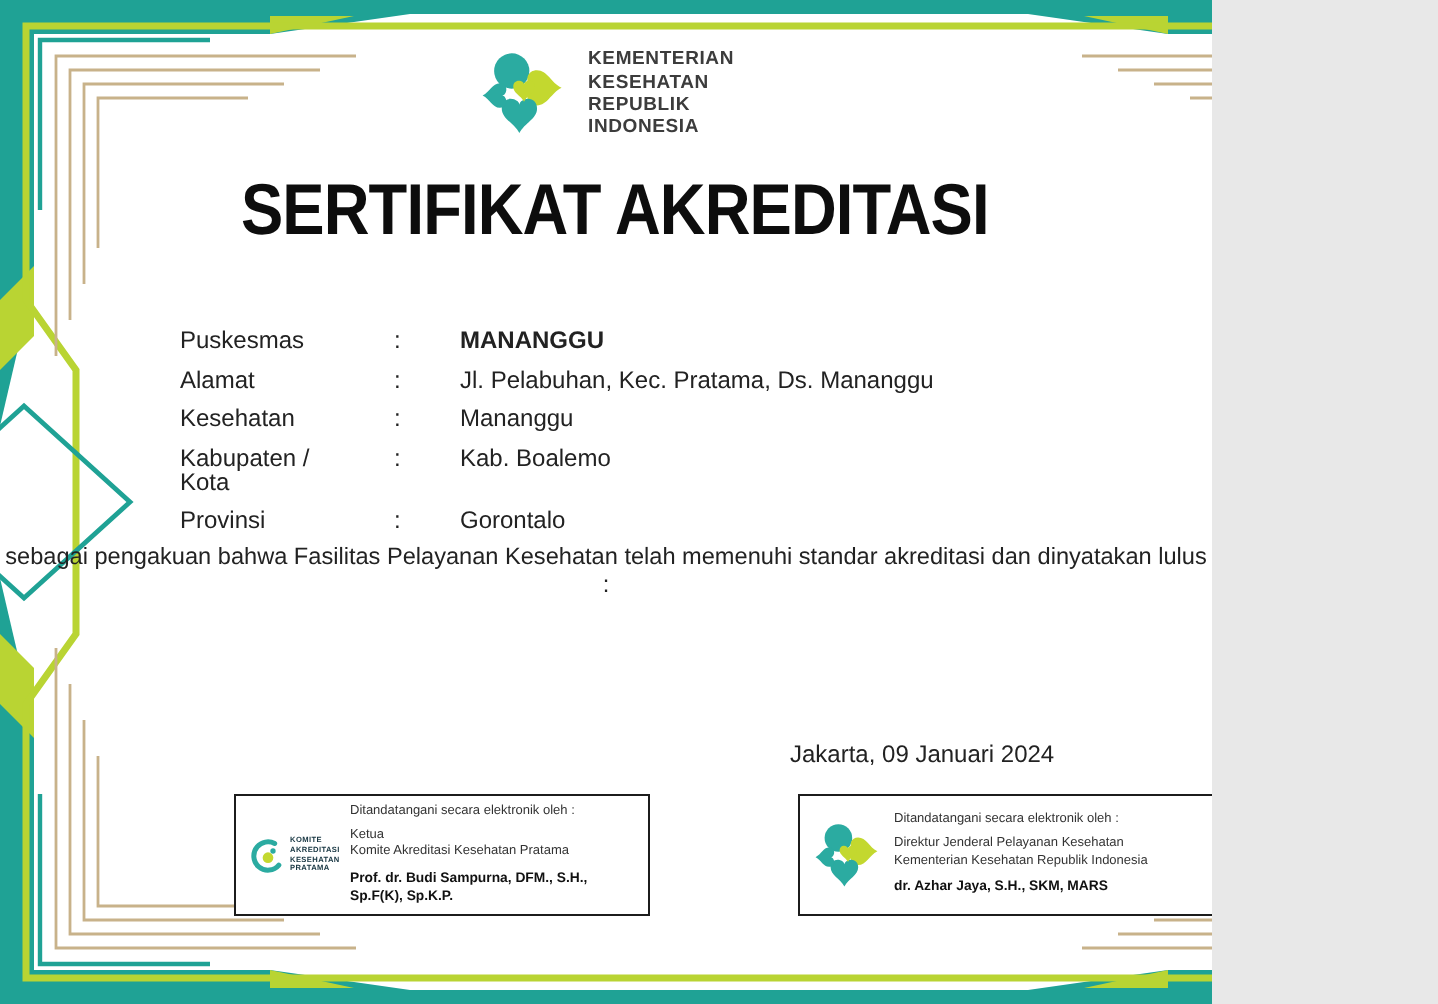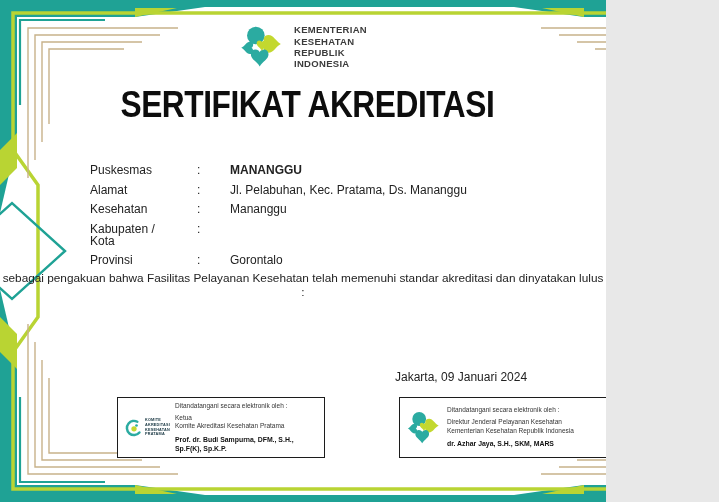--- a/index.html
+++ b/index.html
@@ -140,20 +140,21 @@
         <span class="fvalue">Jl. Pelabuhan, Kec. Pratama, Ds. Mananggu</span>
       </div>
       <div class="frow">
         <span class="flabel">Kesehatan</span>
         <span class="fcolon">:</span>
         <span class="fvalue">Mananggu</span>
       </div>
       <div class="frow">
         <span class="flabel">Kabupaten / Kota</span>
         <span class="fcolon">:</span>
+        <span class="fvalue">Kab. Boalemo</span>
       </div>
       <div class="frow">
         <span class="flabel">Provinsi</span>
         <span class="fcolon">:</span>
         <span class="fvalue">Gorontalo</span>
       </div>
     </div>
 
     <div class="statement">sebagai pengakuan bahwa Fasilitas Pelayanan Kesehatan telah memenuhi standar akreditasi dan dinyatakan lulus :</div>
     <div class="placedate">Jakarta, 09 Januari 2024</div>

